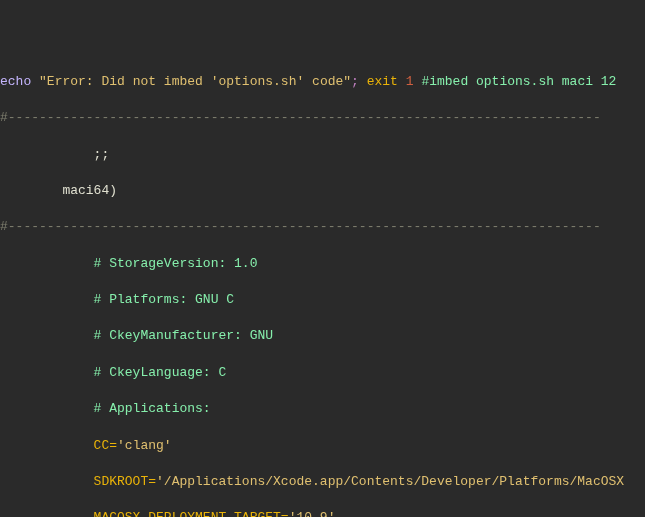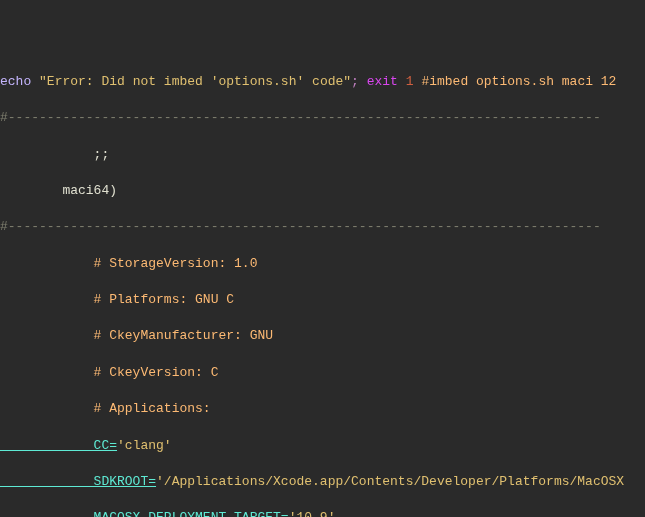--- a/index.html
+++ b/index.html
@@ -12,41 +12,41 @@
     color: #d0d0b0;
     width: 645px;
     height: 517px;
     overflow: hidden;
     white-space: pre;
   }
   .line { display: block; }
   .kw-echo { color: #c4b5fd; }
   .str    { color: #e0c070; }
   .punc   { color: #c080c0; }
-  .kw-exit{ color: #d946ef; }
+  .kw-exit{ color: #eab308; }
   .num    { color: #d06040; }
-  .cmt    { color: #fdba74; }
-  .assign { color: #5eead4; text-decoration: underline; }
+  .cmt    { color: #86efac; }
+  .assign { color: #eab308; }
   .rule   { color: #808070; }
   .plain  { color: #e0e0d0; }
 </style>
 </head>
 <body>
 
 
 
 <span class="line"><span class="kw-echo">echo</span> <span class="str">"Error: Did not imbed 'options.sh' code"</span><span class="punc">;</span> <span class="kw-exit">exit</span> <span class="num">1</span> <span class="cmt">#imbed options.sh maci 12</span></span>
 <span class="line rule">#----------------------------------------------------------------------------</span>
 <span class="line plain">            ;;</span>
 <span class="line plain">        maci64)</span>
 <span class="line rule">#----------------------------------------------------------------------------</span>
 <span class="line cmt">            # StorageVersion: 1.0</span>
 <span class="line cmt">            # Platforms: GNU C</span>
 <span class="line cmt">            # CkeyManufacturer: GNU</span>
-<span class="line cmt">            # CkeyVersion: C</span>
+<span class="line cmt">            # CkeyLanguage: C</span>
 <span class="line cmt">            # Applications:</span>
 <span class="line"><span class="assign">            CC=</span><span class="str">'clang'</span></span>
 <span class="line"><span class="assign">            SDKROOT=</span><span class="str">'/Applications/Xcode.app/Contents/Developer/Platforms/MacOSX</span></span>
 <span class="line"><span class="assign">            MACOSX_DEPLOYMENT_TARGET=</span><span class="str">'10.9'</span></span>
 
 
 
 
 
 

